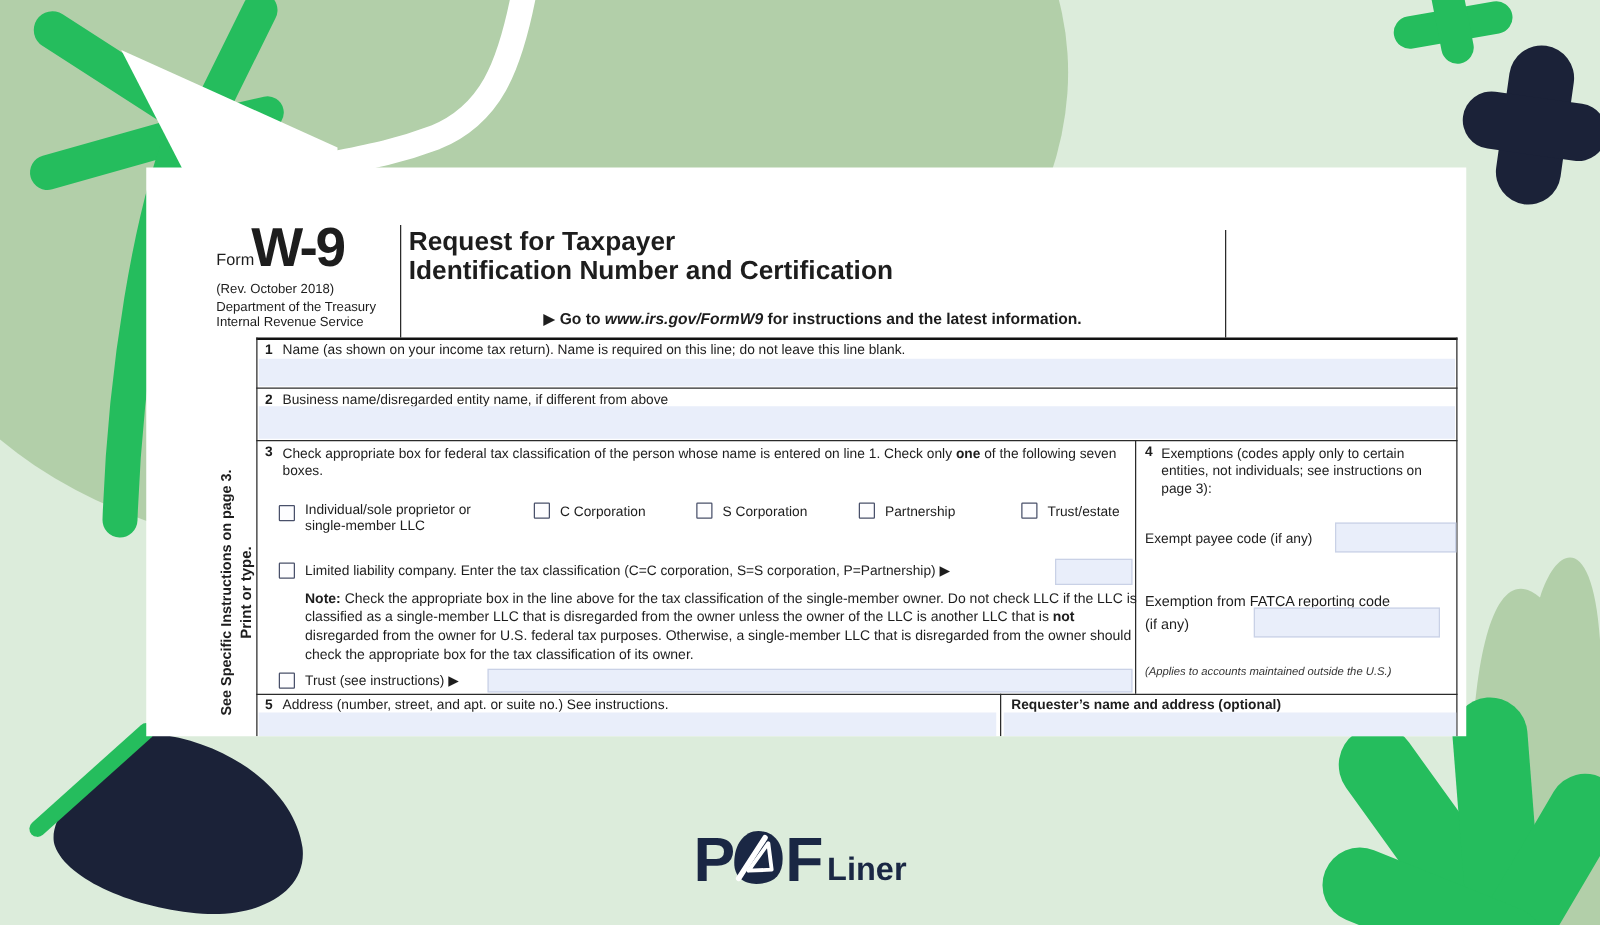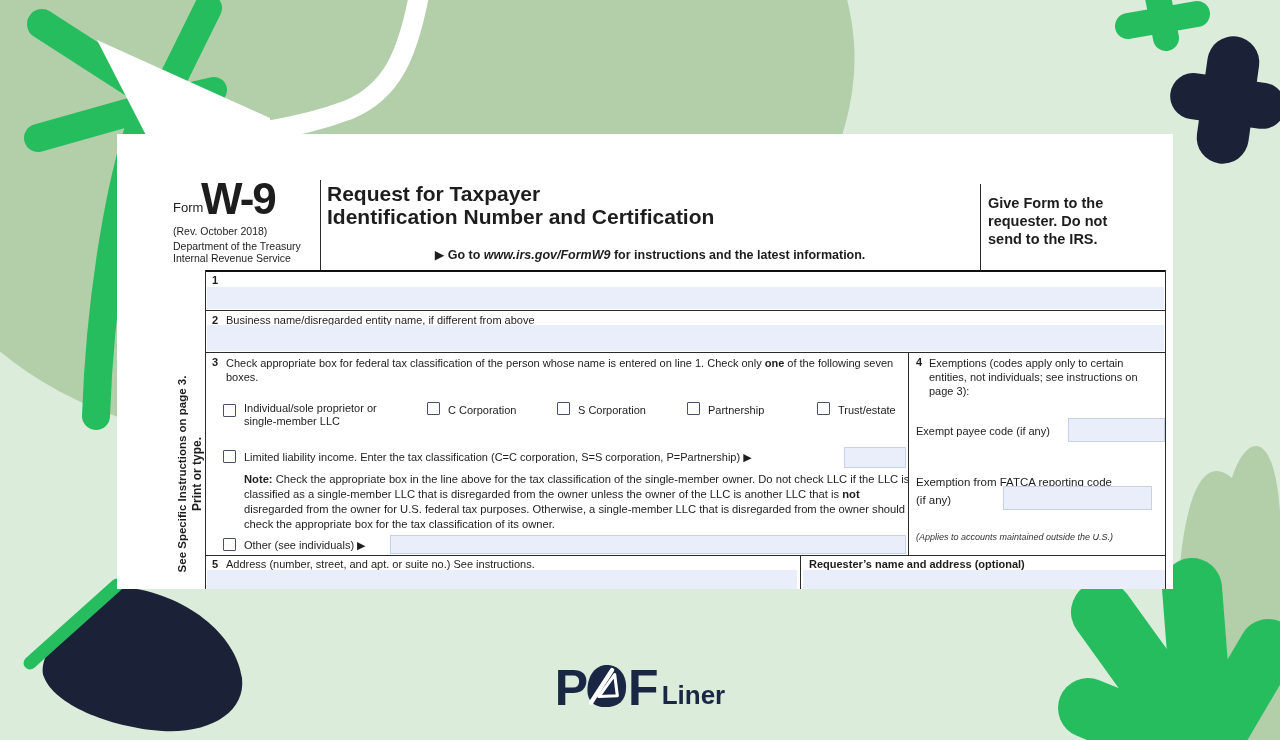--- a/index.html
+++ b/index.html
@@ -102,39 +102,37 @@
   <div class="abs w9" style="left:84px;top:45px;">W-9</div>
   <div class="abs tiny" style="left:56px;top:91px;">(Rev. October 2018)</div>
   <div class="abs tiny" style="left:56px;top:106px;">Department of the Treasury</div>
   <div class="abs tiny" style="left:56px;top:118px;">Internal Revenue Service</div>
 
   <div class="ln" style="left:203px;top:46px;width:1px;height:90px;"></div>
   <div class="abs title pre" style="left:210px;top:48px;width:646px;">Request for Taxpayer
 Identification Number and Certification</div>
   <div class="abs goto" style="left:210px;top:113px;width:646px;"><span>▶ Go to </span><i>www.irs.gov/FormW9</i><span> for instructions and the latest information.</span></div>
   <div class="ln" style="left:863px;top:50px;width:1px;height:86px;"></div>
-  <div class="abs giveform pre" style="left:871px;top:60px;width:170px;">Give Form to the
-requester. Do not
-send to the IRS.</div>
 
   <div class="ln" style="left:88px;top:136px;width:961px;height:2px;background:#111;"></div>
   <div class="ln" style="left:88px;top:136px;width:1px;height:319px;"></div>
   <div class="ln" style="left:1048px;top:136px;width:1px;height:319px;"></div>
   <div class="ln" style="left:88px;top:176px;width:961px;height:1px;"></div>
   <div class="ln" style="left:88px;top:218px;width:961px;height:1px;"></div>
   <div class="ln" style="left:88px;top:421px;width:961px;height:1px;"></div>
   <div class="ln" style="left:791px;top:218px;width:1px;height:203px;"></div>
   <div class="ln" style="left:683px;top:421px;width:1px;height:34px;"></div>
 
   <div class="sidebar">
     <span class="sec">See Specific Instructions on page 3.</span>
     <span class="pri">Print or type.</span>
   </div>
 
   <span class="abs num" style="left:95px;top:140px;">1</span>
+  <span class="abs small" style="left:109px;top:140px;">Name (as shown on your income tax return). Name is required on this line; do not leave this line blank.</span>
   <div class="input-lg" style="left:90px;top:153px;width:957px;height:22px;"></div>
 
   <span class="abs num" style="left:95px;top:180px;">2</span>
   <span class="abs small" style="left:109px;top:180px;">Business name/disregarded entity name, if different from above</span>
   <div class="input-lg" style="left:90px;top:191px;width:957px;height:26px;"></div>
 
   <span class="abs num" style="left:95px;top:222px;">3</span>
   <div class="abs small" style="left:109px;top:222px;width:676px;line-height:14px;"><span>Check appropriate box for federal tax classification of the person whose name is entered on line 1. Check only </span><b>one</b><span> of the following seven boxes.</span></div>
 
   <span class="cb" style="left:106px;top:270px;"></span>
@@ -142,27 +140,27 @@
   <span class="cb" style="left:310px;top:268px;"></span>
   <span class="abs small" style="left:331px;top:270px;">C Corporation</span>
   <span class="cb" style="left:440px;top:268px;"></span>
   <span class="abs small" style="left:461px;top:270px;">S Corporation</span>
   <span class="cb" style="left:570px;top:268px;"></span>
   <span class="abs small" style="left:591px;top:270px;">Partnership</span>
   <span class="cb" style="left:700px;top:268px;"></span>
   <span class="abs small" style="left:721px;top:270px;">Trust/estate</span>
 
   <span class="cb" style="left:106px;top:316px;"></span>
-  <span class="abs small" style="left:127px;top:317px;">Limited liability income. Enter the tax classification (C=C corporation, S=S corporation, P=Partnership) ▶</span>
+  <span class="abs small" style="left:127px;top:317px;">Limited liability company. Enter the tax classification (C=C corporation, S=S corporation, P=Partnership) ▶</span>
   <div class="input-sm" style="left:727px;top:313px;width:62px;height:21px;"></div>
 
   <div class="abs note" style="left:127px;top:338px;width:667px;"><b>Note:</b><span> Check the appropriate box in the line above for the tax classification of the single-member owner.  Do not check LLC if the LLC is classified as a single-member LLC that is disregarded from the owner unless the owner of the LLC is another LLC that is </span><b>not</b><span> disregarded from the owner for U.S. federal tax purposes. Otherwise, a single-member LLC that is disregarded from the owner should check the appropriate box for the tax classification of its owner.</span></div>
 
   <span class="cb" style="left:106px;top:404px;"></span>
-  <span class="abs small" style="left:127px;top:405px;">Other (see individuals) ▶</span>
+  <span class="abs small" style="left:127px;top:405px;">Trust (see instructions) ▶</span>
   <div class="input-sm" style="left:273px;top:401px;width:516px;height:19px;"></div>
 
   <span class="abs num" style="left:799px;top:222px;">4</span>
   <div class="abs small" style="left:812px;top:222px;width:230px;line-height:14px;">Exemptions (codes apply only to certain entities, not individuals; see instructions on page 3):</div>
   <span class="abs small" style="left:799px;top:291px;">Exempt payee code (if any)</span>
   <div class="input-sm" style="left:951px;top:284px;width:97px;height:24px;"></div>
   <div class="abs small" style="left:799px;top:339px;width:200px;line-height:18px;font-size:11.5px;">Exemption from FATCA reporting code (if any)</div>
   <div class="input-sm" style="left:886px;top:352px;width:149px;height:24px;"></div>
   <div class="abs applies" style="left:799px;top:398px;">(Applies to accounts maintained outside the U.S.)</div>
 

